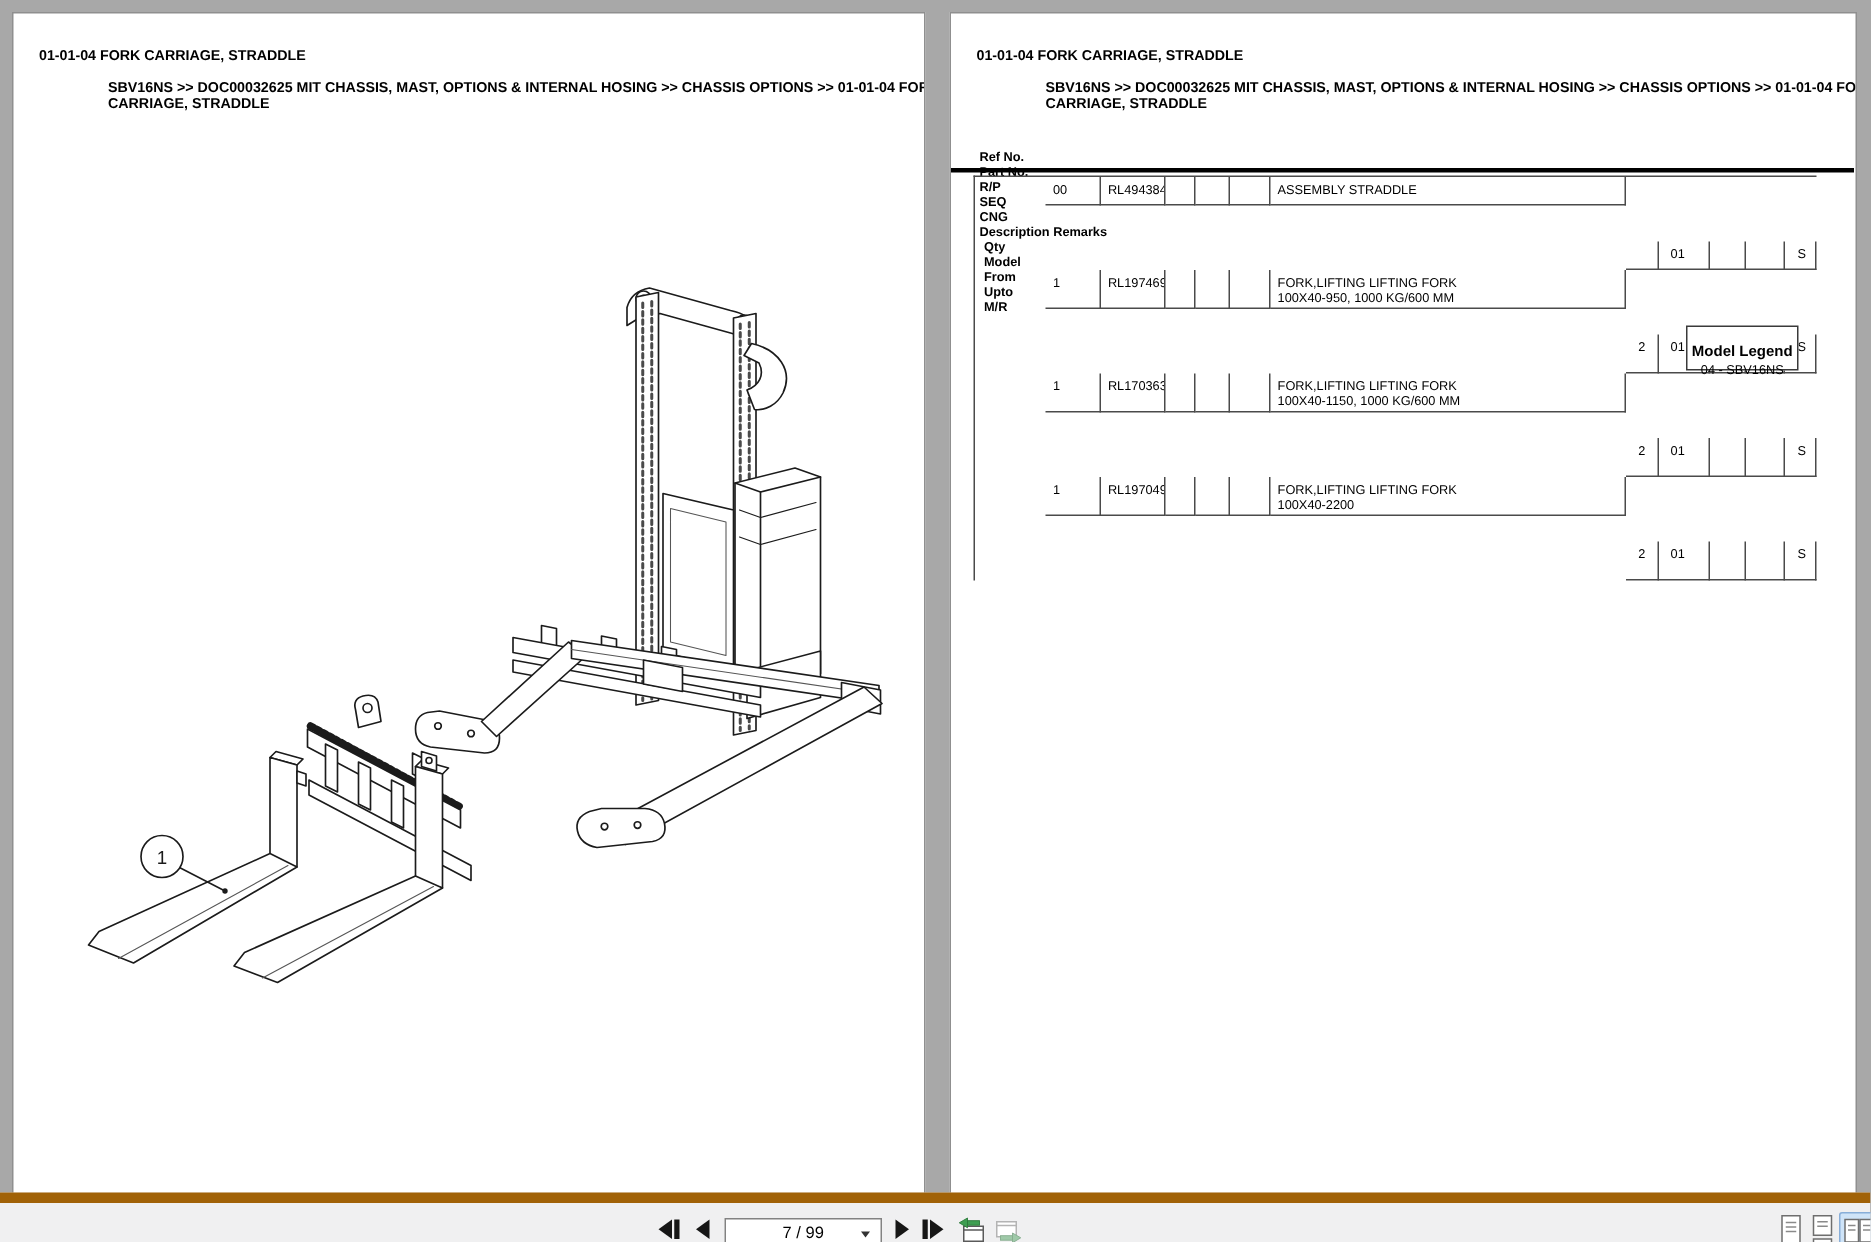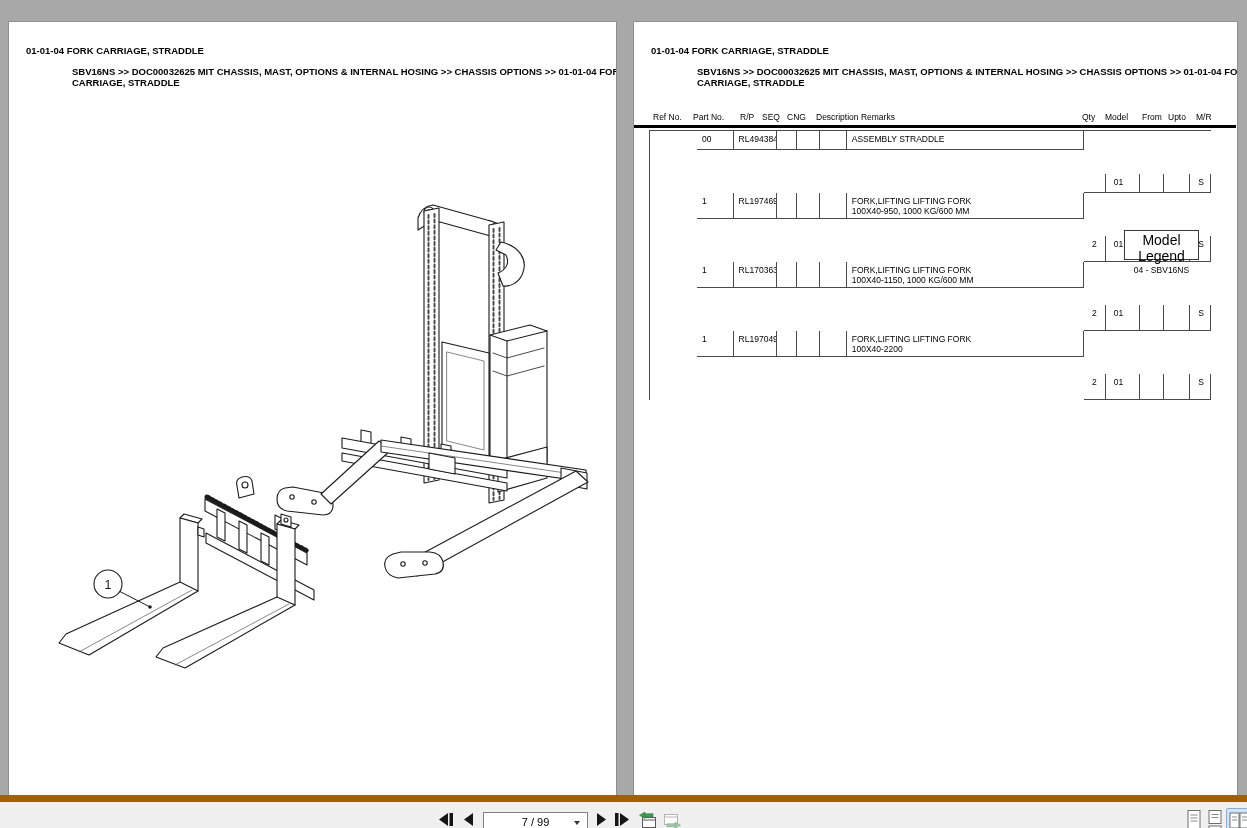--- a/index.html
+++ b/index.html
@@ -3,36 +3,36 @@
 <meta charset="utf-8">
 <style>
   html,body{margin:0;padding:0;}
   body{
     width:1247px;height:828px;overflow:hidden;position:relative;
     background:#a8a8a8;
     font-family:"Liberation Sans", sans-serif;
     color:#000;
   }
   .page{
-    position:absolute;top:21px;height:790px;background:#fff;
+    position:absolute;top:8px;height:790px;background:#fff;
     border:1px solid #8f8f8f;box-sizing:border-box;overflow:hidden;
   }
   #page-left{left:8px;width:609px;}
   #page-right{left:633px;width:605px;}
   .doc-title{
     position:absolute;left:17px;top:23px;
     font-size:9.5px;font-weight:bold;white-space:nowrap;
   }
   .doc-breadcrumb{
     position:absolute;left:17px;top:45px;width:558px;
     font-size:9.5px;font-weight:bold;line-height:10.5px;margin-left:46px;
   }
   
   .ptable{position:absolute;left:15px;top:90px;width:562px;}
-  .thead{display:flex;font-size:8.5px;font-weight:normal;height:12px;}
+  .thead{display:flex;font-size:8.5px;font-weight:bold;height:12px;flex-direction:column;}
   .thick-rule{position:absolute;left:-15px;top:13px;width:602px;height:2.5px;background:#000;}
   .tbody{position:absolute;left:0;top:18px;width:562px;border-left:1px solid #4a4a4a;border-top:1px solid #4a4a4a;box-sizing:border-box;padding-left:47px;}
   .trow{display:flex;}
   .tc{
     border-right:1px solid #4a4a4a;border-bottom:1px solid #4a4a4a;
     box-sizing:border-box;font-size:8.5px;line-height:10px;
     padding:3px 0 0 5px;overflow:hidden;
   }
   .r1 .tc{height:19px;}
   .r2 .tc{height:26px;}
@@ -41,21 +41,21 @@
   .col-seq{width:25px;}  .col-cng{width:29px;}  .col-desc{width:263px;}
   .col-qty{width:23px;}  .col-model{width:37px;}.col-from{width:26px;text-align:center;}
   .col-upto{width:28px;} .col-mr{width:22px;}
   .hc.pr{padding-left:7px;}
   .tc.pr{padding-left:8px;margin-top:43px;}
   
   .legend{
     position:absolute;left:490px;top:208px;width:75px;height:30px;
     border:1px solid #3a3a3a;background:#fff;text-align:center;box-sizing:border-box;
   }
-  .legend .lt{font-size:14px;font-weight:normal;margin-top:1px;}
+  .legend .lt{font-size:10px;font-weight:bold;margin-top:11px;}
   .legend .le{font-size:8.5px;margin-top:1px;}
   
   .drawing{position:absolute;left:0;top:0;width:607px;height:788px;}
   
   .toolbar{
     position:absolute;left:0;top:795px;width:1247px;height:33px;
     background:#f0f0f1;border-top:7px solid #a16207;box-sizing:border-box;
   }
   .tbtn{position:absolute;top:9px;width:20px;height:18px;cursor:default;}
   .combo{

